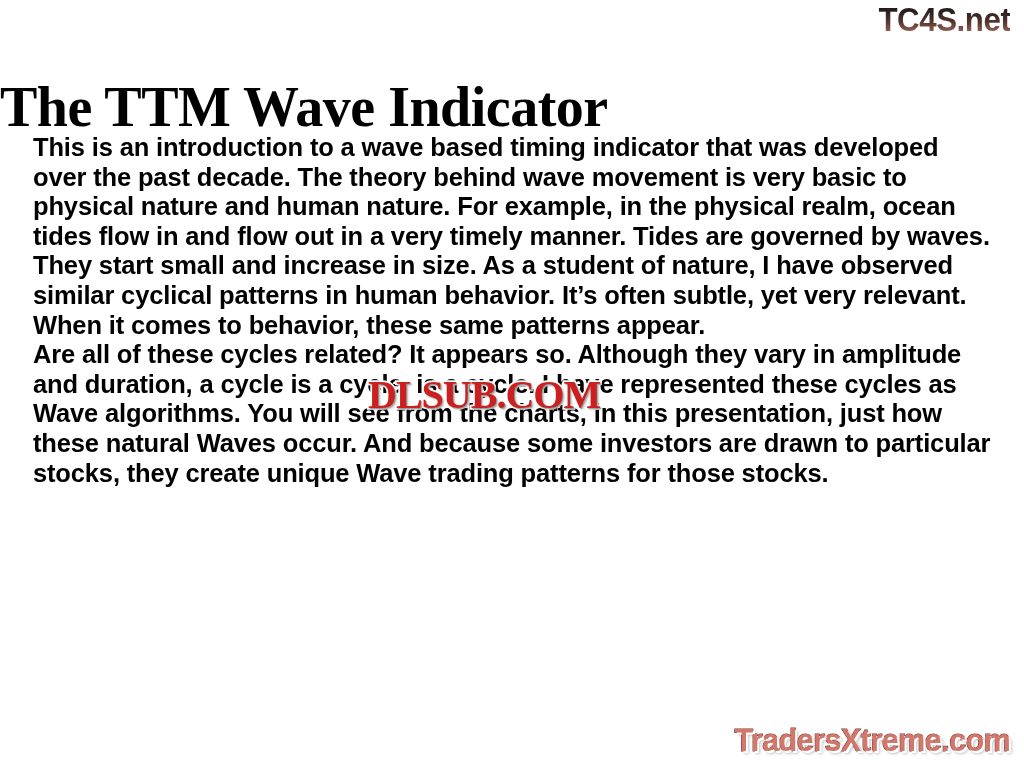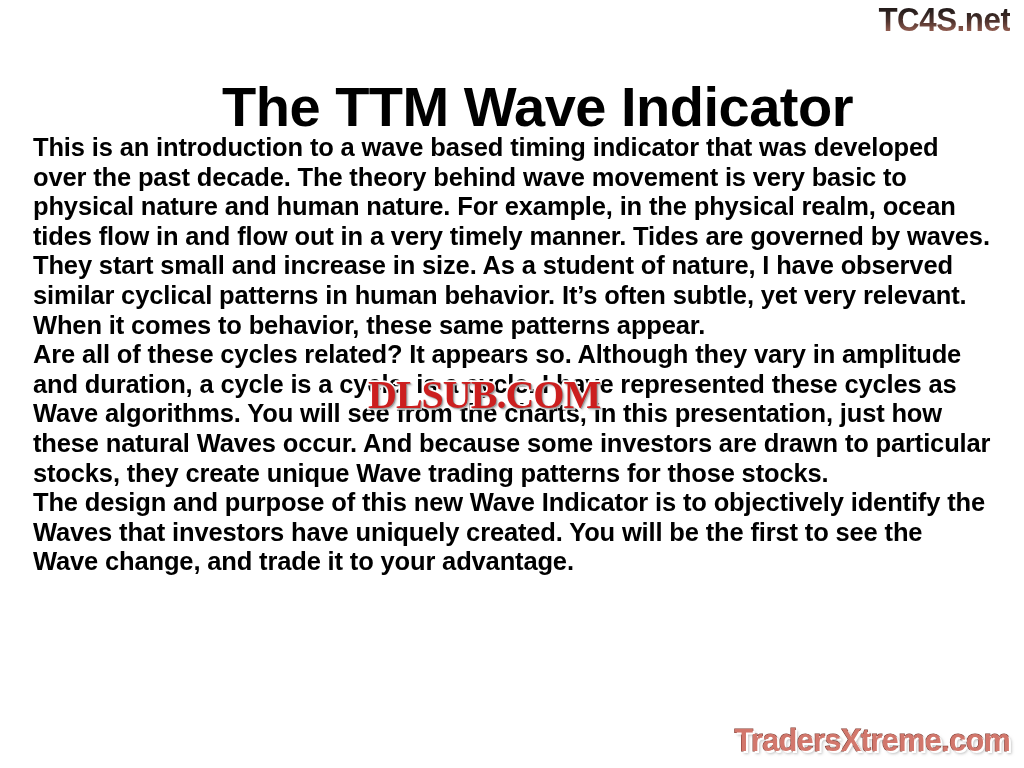--- a/index.html
+++ b/index.html
@@ -46,22 +46,22 @@
     white-space: nowrap;
     user-select: none;
   }
 
   
   .slide-title {
     position: absolute;
     top: 40px;
     left: 0;
     width: 853px;
-    text-align: right;
-    font-family: Liberation Sans, sans-serif;
+    text-align: left;
+    font-family: Liberation Serif, serif;
     font-weight: bold;
     font-size: 56px;
     line-height: 1.05;
     color: #000000;
     letter-spacing: -0.5px;
     white-space: nowrap;
   }
 
   
   .body-copy {
@@ -129,20 +129,19 @@
 
 <div class="slide">
 
   <div class="brand-tc4s">TC4S.net</div>
 
   <h1 class="slide-title">The TTM Wave Indicator</h1>
 
   <div class="body-copy">
     <p>This is an introduction to a wave based timing indicator that was developed over the past decade. The theory behind wave movement is very basic to physical nature and human nature. For example, in the physical realm, ocean tides flow in and flow out in a very timely manner. Tides are governed by waves. They start small and increase in size. As a student of nature, I have observed similar cyclical patterns in human behavior. It’s often subtle, yet very relevant. When it comes to behavior, these same patterns appear.</p>
     <p>Are all of these cycles related? It appears so. Although they vary in amplitude and duration, a cycle is a cycle, is a cycle. I have represented these cycles as Wave algorithms. You will see from the charts, in this presentation, just how these natural Waves occur. And because some investors are drawn to particular stocks, they create unique Wave trading patterns for those stocks.</p>
-    <p>The design and purpose of this new Wave Indicator is to objectively identify the Waves that investors have uniquely created. You will be the first to see the Wave change, and trade it to your advantage.</p>
   </div>
 
   <div class="watermark-dlsub">DLSUB.COM</div>
 
   <div class="brand-traders">TradersXtreme.com</div>
 
 </div>
 
 </body></html>

